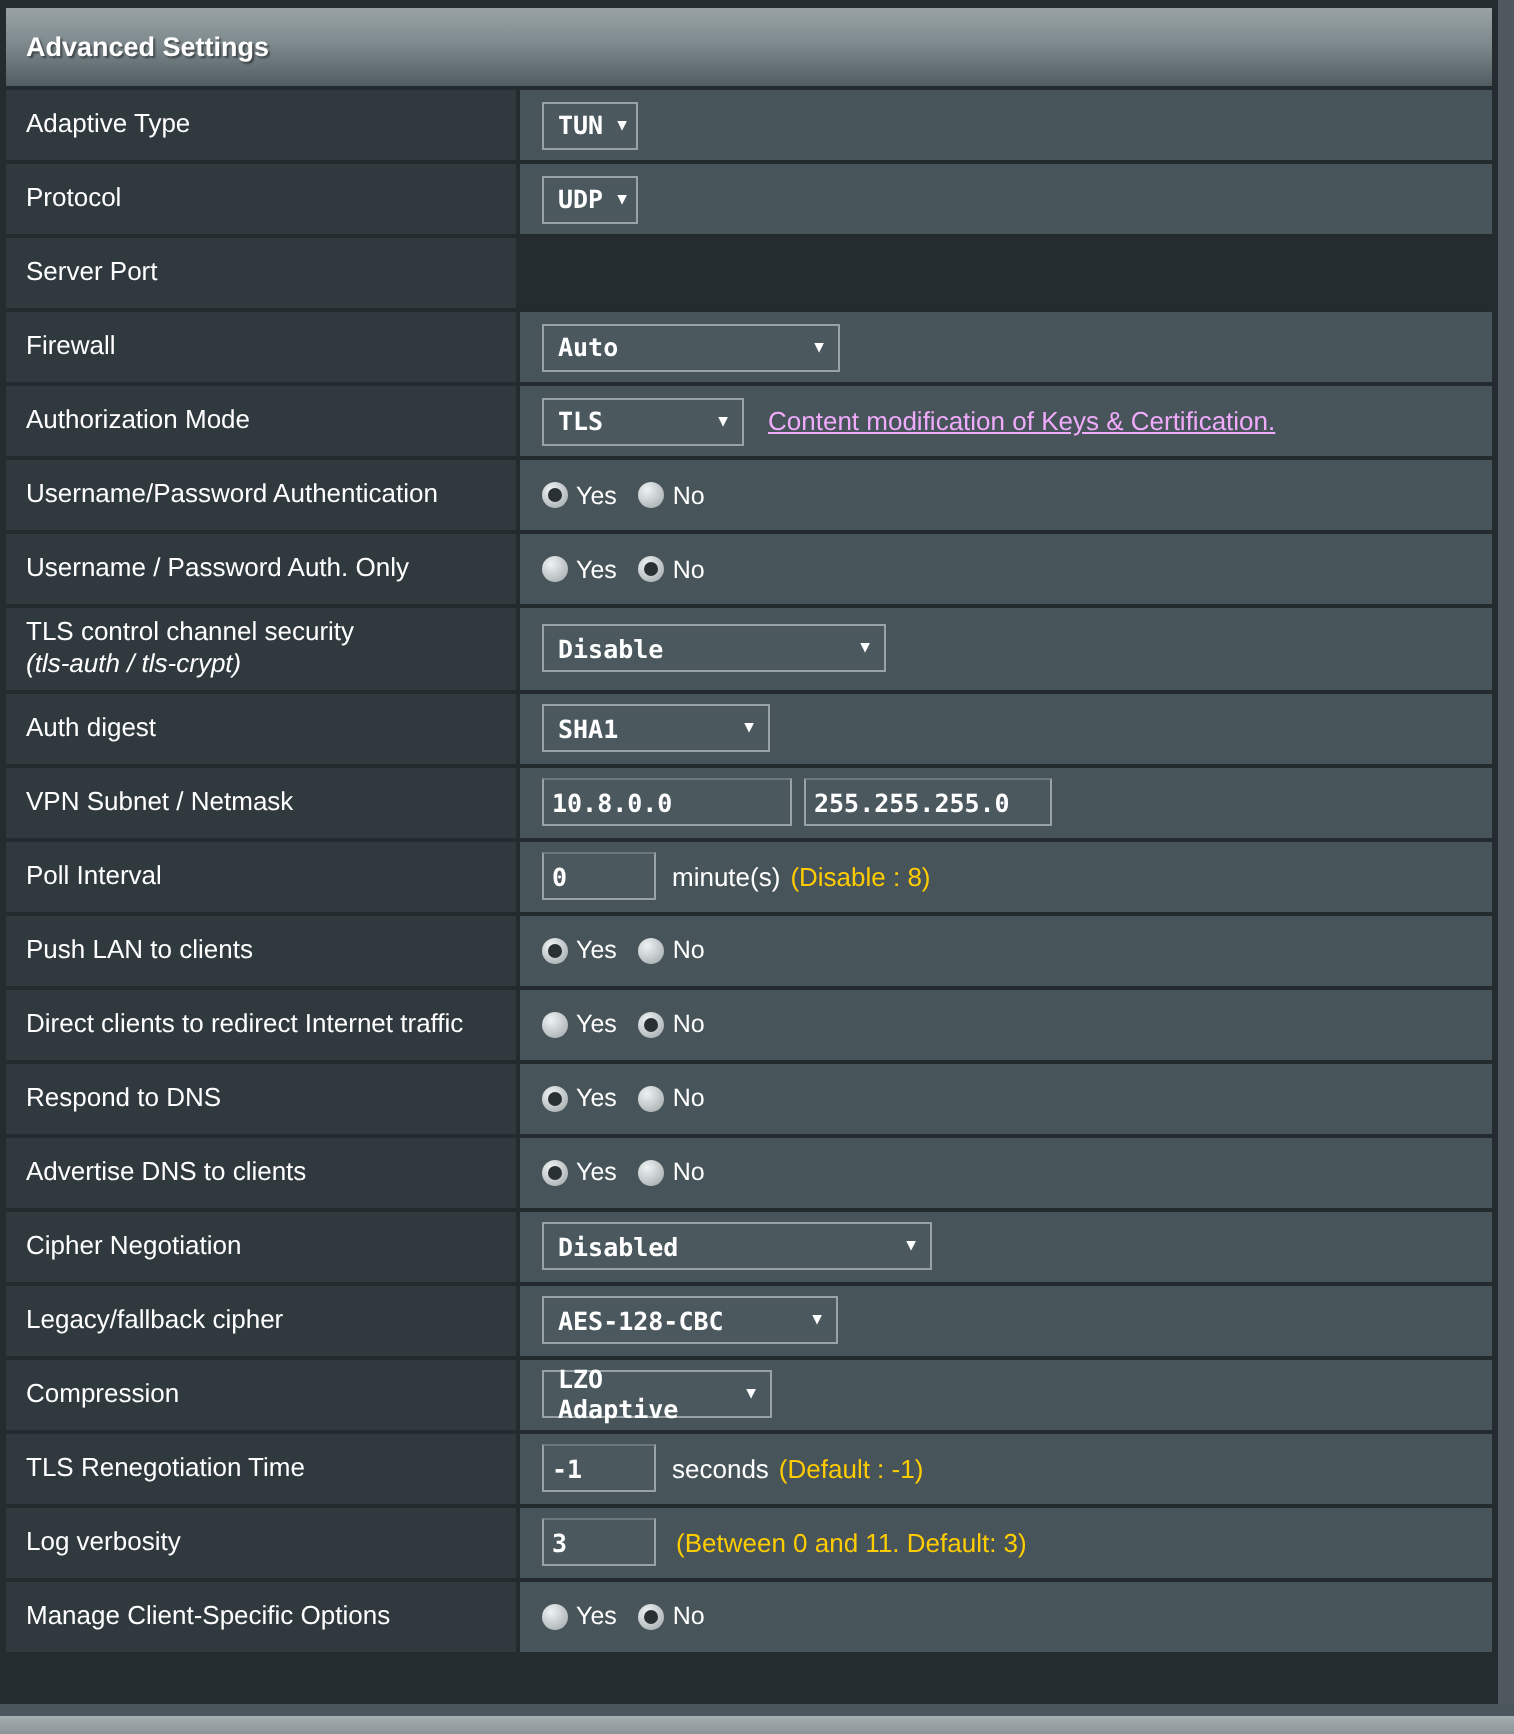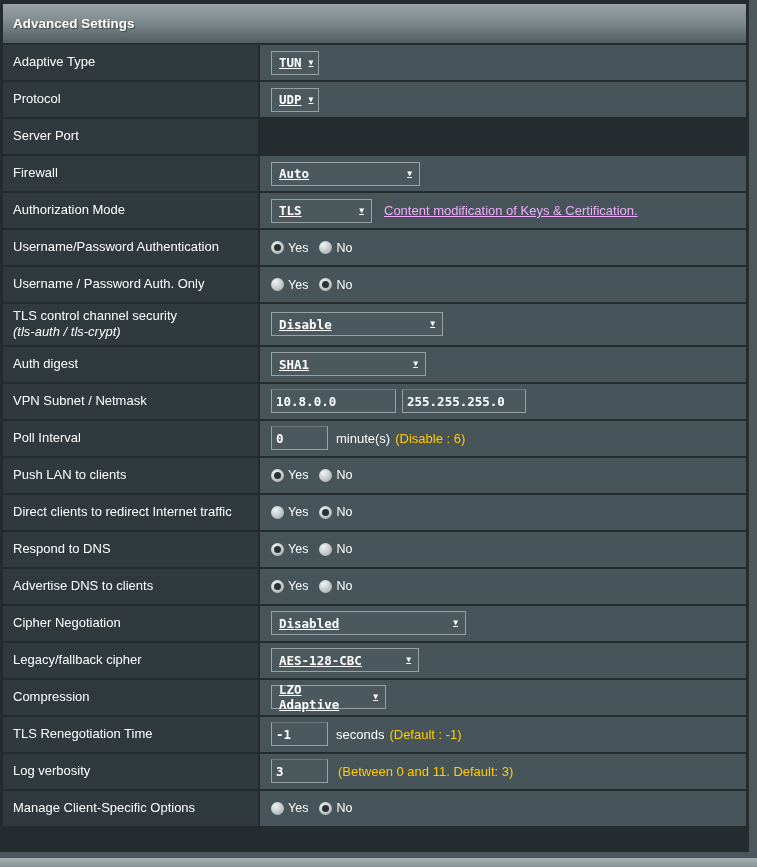--- a/index.html
+++ b/index.html
@@ -48,21 +48,20 @@
     height:24px;
     border:1px solid #98a2a5;
     background:#4b595f;
     color:#fff;
     font-family:"DejaVu Sans Mono", monospace;
     font-size:12.5px; font-weight:bold;
     display:inline-flex; align-items:center; justify-content:space-between;
     padding:0 7px;
     cursor:pointer;
     flex:0 0 auto;
-    text-decoration:underline;
   }
   .sel-arrow { font-size:8px; margin-left:7px; line-height:1; }
   .txt {
     height:24px;
     border:1px solid #98a2a5;
     border-top-color:#6d787c;
     background:#4b595f;
     color:#fff;
     font-family:"DejaVu Sans Mono", monospace;
     font-size:12.5px; font-weight:bold;
@@ -208,21 +207,21 @@
         <span class="sel-arrow">▼</span>
       </div>
     </div>
   </div>
 
   <div class="row">
     <div class="cell-label">
       <span>Auth digest</span>
     </div>
     <div class="cell-value">
-      <div class="select" style="width:155px">
+      <div class="select" style="width:114px">
         <span>SHA1</span>
         <span class="sel-arrow">▼</span>
       </div>
     </div>
   </div>
 
   <div class="row">
     <div class="cell-label">
       <span>VPN Subnet / Netmask</span>
     </div>
@@ -233,21 +232,21 @@
     </div>
   </div>
 
   <div class="row">
     <div class="cell-label">
       <span>Poll Interval</span>
     </div>
     <div class="cell-value">
       <input class="txt" style="width: 57px;" value="0">
       <span class="unit">minute(s)</span>
-      <span class="hint" style="margin-left:5px">(Disable : 6)</span>
+      <span class="hint" style="margin-left:5px">(Disable : 8)</span>
     </div>
   </div>
 
   <div class="row">
     <div class="cell-label">
       <span>Push LAN to clients</span>
     </div>
     <div class="cell-value">
       <div class="radio-group">
         <span class="radio checked"></span>

